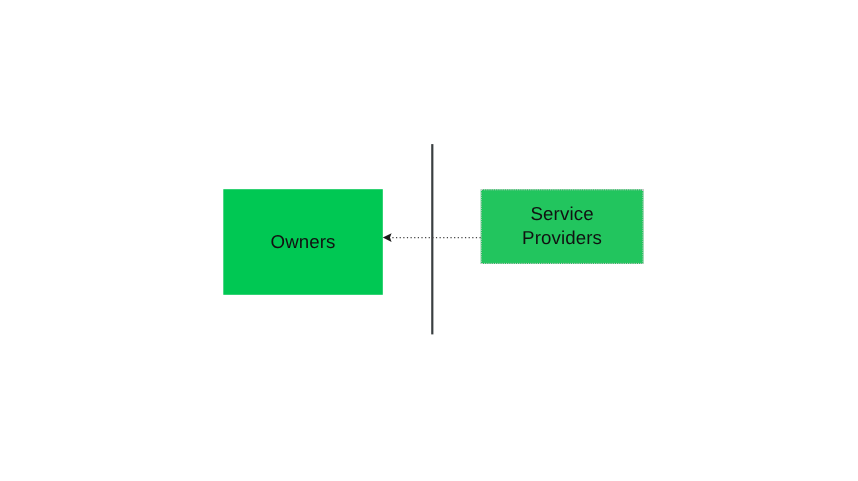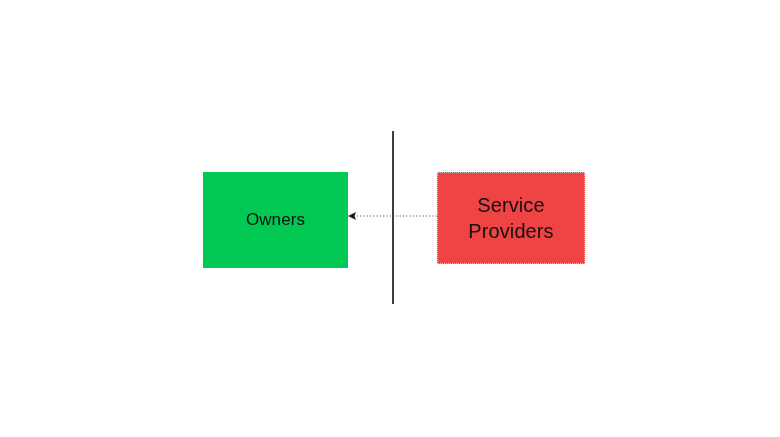--- a/index.html
+++ b/index.html
@@ -38,24 +38,24 @@
     width: 145px;
     height: 96px;
     background: #00c853;
     font-size: 17px;
   }
 
   #service-providers-node {
     left: 437px;
     top: 172px;
     width: 148px;
-    height: 92px;
-    background: #ef4444;
+    height: 68px;
+    background: #22c55e;
     border: 1px dotted #c9c9c9;
-    font-size: 20px;
+    font-size: 17px;
   }
 
   .node-label {
     white-space: pre-line;
     display: block;
   }
 
   
   #boundary-line {
     position: absolute;

